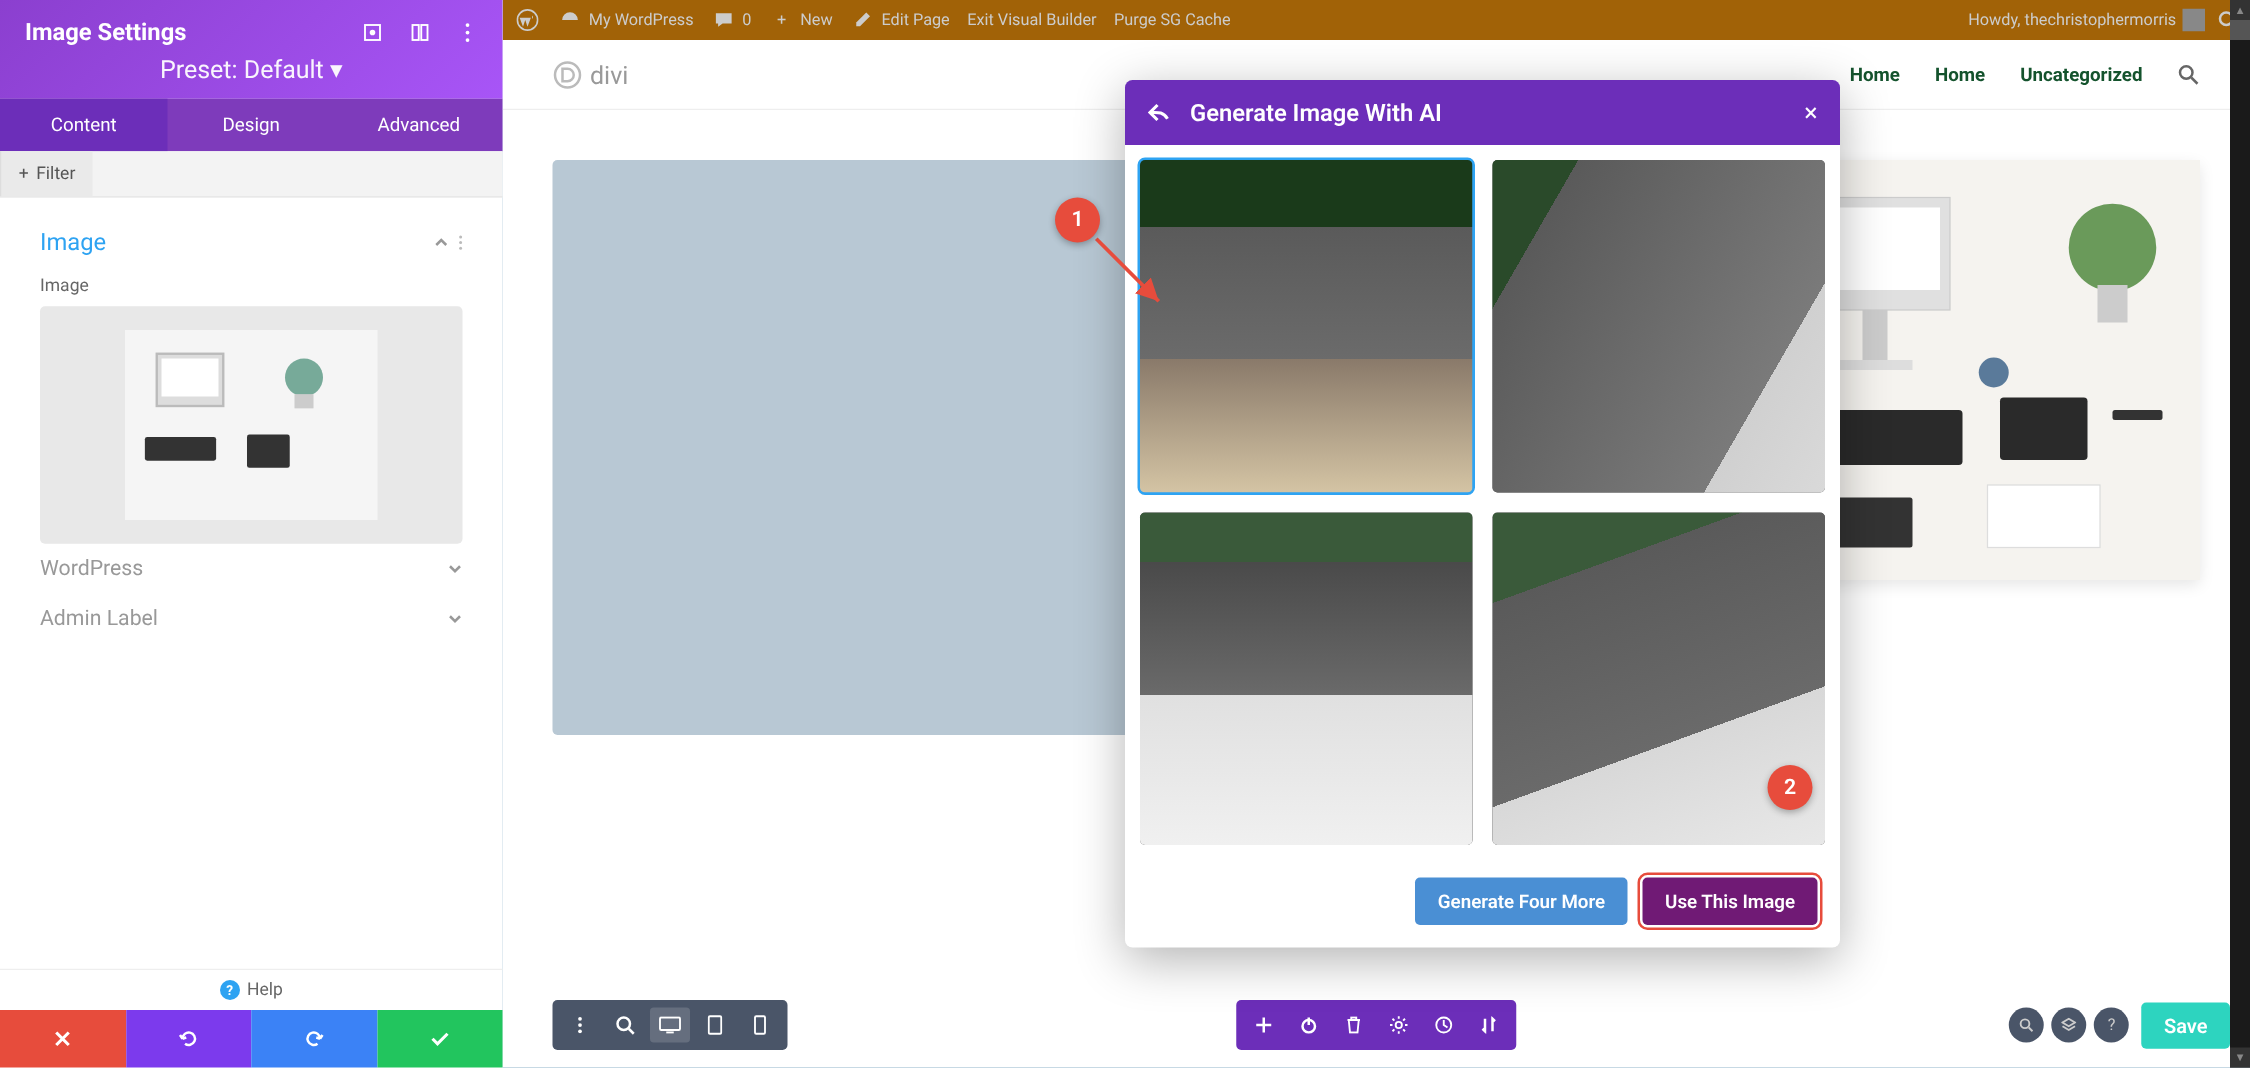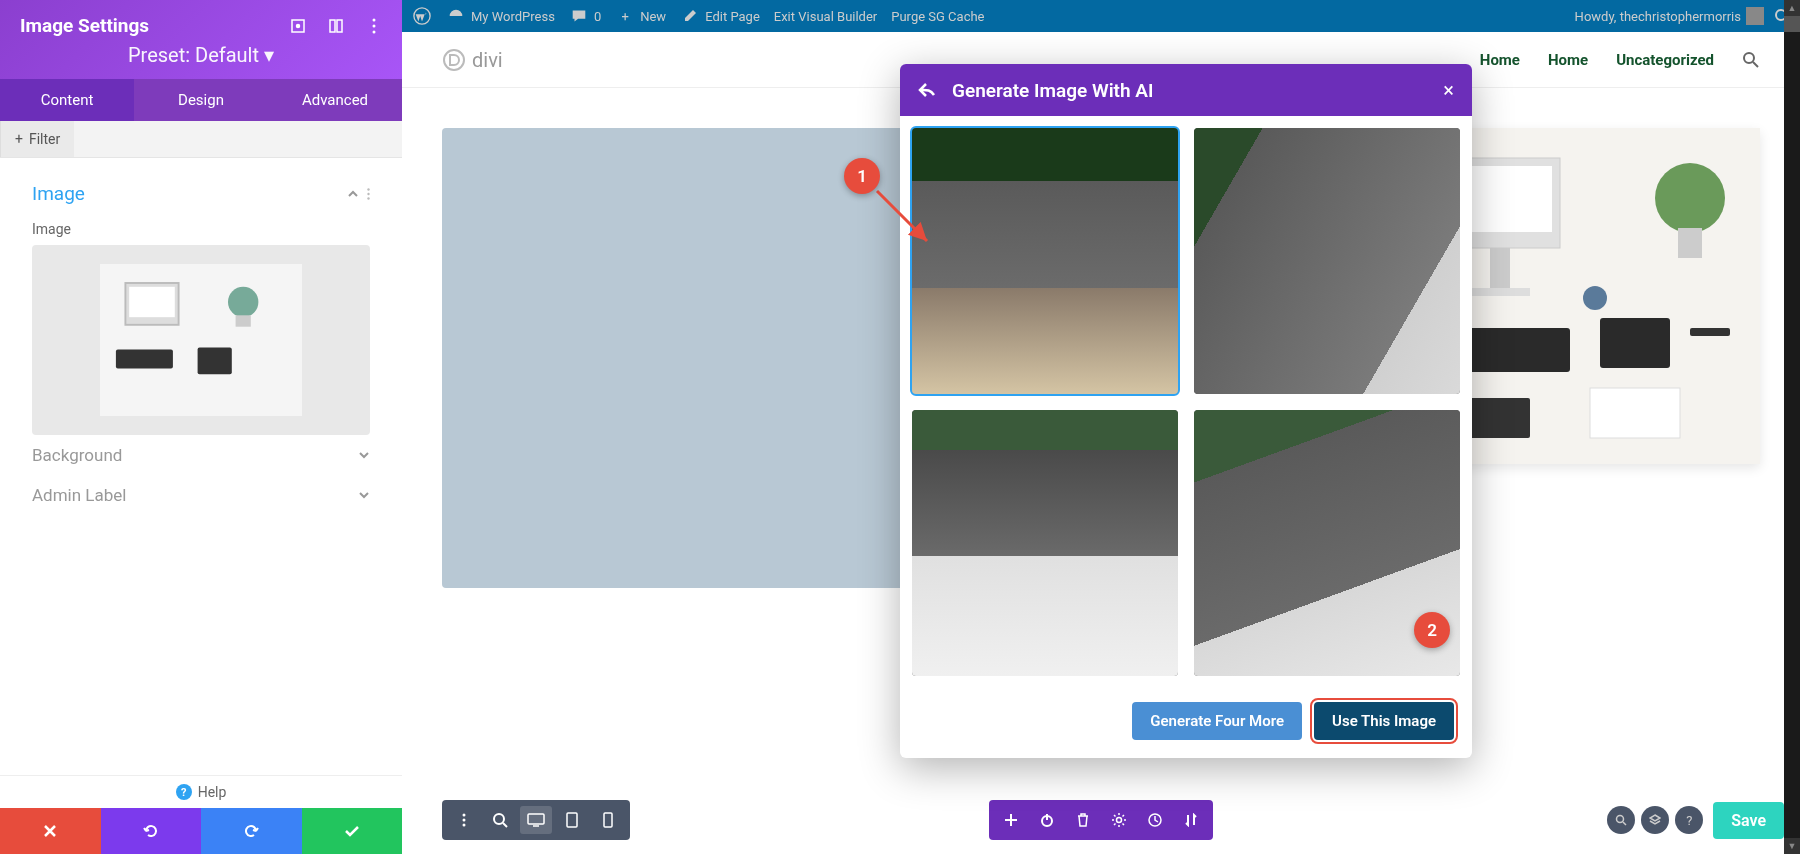--- a/index.html
+++ b/index.html
@@ -33,21 +33,21 @@
 .bottom-btn { flex: 1; display: flex; align-items: center; justify-content: center; color: #fff; cursor: pointer; font-size: 16px; }
 .btn-cancel { background: #e74c3c; }
 .btn-undo { background: #7c3aed; }
 .btn-redo { background: #3b82f6; }
 .btn-save { background: #22c55e; }
 
 
 .main-area { position: absolute; left: 402px; right: 0; top: 0; bottom: 0; background: #6b99b8; overflow: hidden; }
 
 
-.wp-bar { position: absolute; top: 0; left: 0; right: 0; height: 32px; background: #0369a1; color: #ccc; display: flex; align-items: center; padding: 0 10px; font-size: 13px; z-index: 50; }
+.wp-bar { position: absolute; top: 0; left: 0; right: 0; height: 32px; background: #a16207; color: #ccc; display: flex; align-items: center; padding: 0 10px; font-size: 13px; z-index: 50; }
 .wp-left { display: flex; align-items: center; gap: 14px; }
 .wp-right { margin-left: auto; display: flex; align-items: center; gap: 10px; }
 .wp-item { display: flex; align-items: center; gap: 5px; cursor: pointer; color: #ccc; }
 .wp-icon { width: 20px; height: 20px; display: inline-flex; align-items: center; justify-content: center; }
 .wp-avatar { width: 18px; height: 18px; background: #888; }
 
 
 .page-content { position: absolute; top: 32px; left: 0; right: 0; bottom: 0; background: #fff; }
 .page-header { height: 56px; background: #fff; display: flex; align-items: center; padding: 0 40px; border-bottom: 1px solid #eee; }
 .logo { margin-right: auto; display: flex; align-items: center; gap: 6px; color: #999; font-size: 20px; }
@@ -71,21 +71,21 @@
 .gen-image { width: 100%; aspect-ratio: 1/1; background: #555; border-radius: 4px; cursor: pointer; position: relative; overflow: hidden; }
 .gen-image.selected { outline: 3px solid #2ea3f2; outline-offset: -1px; }
 .roof { position: absolute; inset: 0; }
 .roof-1 { background: linear-gradient(180deg, #1a3a1a 0%, #1a3a1a 20%, #5a5a5a 20%, #6b6b6b 60%, #8a7a6a 60%, #d4c4a4 100%); }
 .roof-2 { background: linear-gradient(135deg, #2a4a2a 0%, #2a4a2a 25%, #5a5a5a 25%, #7a7a7a 70%, #d0d0d0 70%, #e0e0e0 100%); transform: rotate(-15deg) scale(1.3); }
 .roof-3 { background: linear-gradient(180deg, #3a5a3a 0%, #3a5a3a 15%, #4a4a4a 15%, #6a6a6a 55%, #e0e0e0 55%, #f0f0f0 100%); }
 .roof-4 { background: linear-gradient(160deg, #3a5a3a 0%, #3a5a3a 20%, #5a5a5a 20%, #6a6a6a 65%, #d8d8d8 65%, #e8e8e8 100%); }
 .modal-footer { display: flex; justify-content: flex-end; gap: 12px; padding: 14px 18px 18px; }
 .modal-btn { padding: 10px 18px; border-radius: 4px; font-size: 15px; font-weight: 600; cursor: pointer; color: #fff; border: none; }
 .btn-generate { background: #4a8fd4; margin-left: 21px; }
-.btn-use { background: #0c4a6e; outline: 2px solid #e74c3c; outline-offset: 2px; }
+.btn-use { background: #701a75; outline: 2px solid #e74c3c; outline-offset: 2px; }
 
 
 .annotation-1 { position: absolute; top: 158px; left: 442px; width: 36px; height: 36px; border-radius: 50%; background: #e74c3c; color: #fff; display: flex; align-items: center; justify-content: center; font-size: 17px; font-weight: 600; z-index: 300; box-shadow: 0 2px 6px rgba(0,0,0,.3); }
 .annotation-2 { position: absolute; top: 612px; left: 1012px; width: 36px; height: 36px; border-radius: 50%; background: #e74c3c; color: #fff; display: flex; align-items: center; justify-content: center; font-size: 17px; font-weight: 600; z-index: 300; box-shadow: 0 2px 6px rgba(0,0,0,.3); }
 .arrow-1 { position: absolute; top: 186px; left: 470px; width: 70px; height: 70px; z-index: 299; }
 
 
 .bottom-toolbar { position: absolute; bottom: 14px; left: 0; right: 0; height: 40px; display: flex; align-items: center; z-index: 60; }
 .tb-group { display: flex; align-items: center; background: #4a5568; border-radius: 4px; padding: 6px; gap: 4px; }
 .tb-group.purple { background: #6c2eb9; }
@@ -177,21 +177,21 @@
           <rect x="12" y="12" width="24" height="16" fill="#fff"></rect>
           <rect x="5" y="45" width="30" height="10" fill="#333" rx="1"></rect>
           <rect x="48" y="44" width="18" height="14" fill="#333" rx="1"></rect>
           <circle cx="72" cy="20" r="8" fill="#7a9"></circle>
           <rect x="68" y="27" width="8" height="6" fill="#ccc"></rect>
         </svg>
       </div>
     </div>
 
     <div class="section-header">
-      <span class="section-title">Background</span>
+      <span class="section-title">WordPress</span>
       <span>
           <svg width="12" height="12" viewBox="0 0 12 12" fill="none" stroke="#999" stroke-width="2">
             <path d="M2 4l4 4 4-4"></path>
           </svg>
         </span>
     </div>
     <div class="section-header">
       <span class="section-title">Admin Label</span>
       <span>
           <svg width="12" height="12" viewBox="0 0 12 12" fill="none" stroke="#999" stroke-width="2">

